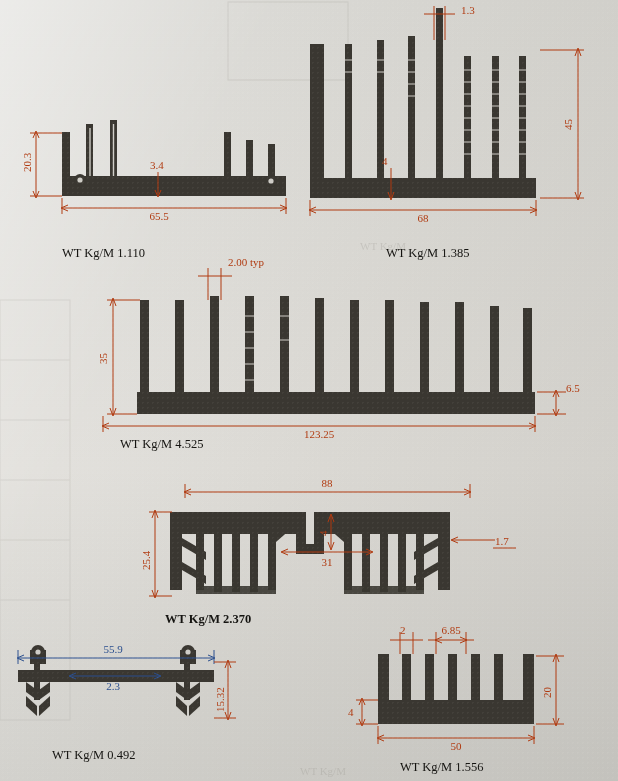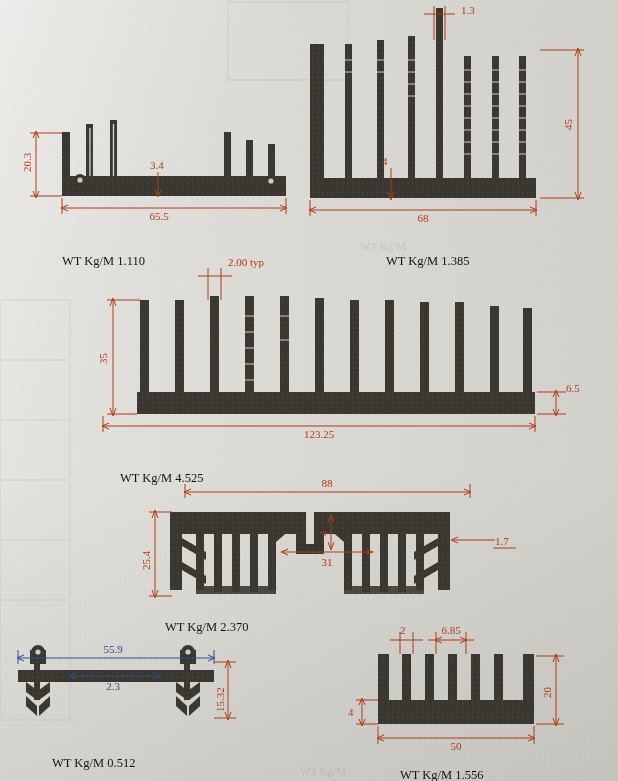--- a/index.html
+++ b/index.html
@@ -24,21 +24,21 @@
   svg{position:absolute;left:0;top:0;}
   .dim{fill:#b03a10;font-size:11px;font-family:"Liberation Serif",serif;}
   .dl{stroke:#b03a10;stroke-width:1;fill:none;}
   .dlb{stroke:#2b4f8e;stroke-width:1;fill:none;}
   .dimb{fill:#2b4f8e;font-size:11px;font-family:"Liberation Serif",serif;}
   .metal{fill:#3a3731;}
   .noise{position:absolute;left:0;top:0;width:618px;height:781px;pointer-events:none;
     background-image:radial-gradient(rgba(255,255,255,.25) 1px,transparent 1px);
     background-size:5px 5px;opacity:.18;}
   .label-layer{position:absolute;left:0;top:0;width:618px;height:781px;}
-  .wtlabel{position:absolute;color:#141310;font-size:12.5px;font-family:"Liberation Serif",serif;white-space:nowrap;margin-top:8px;}
+  .wtlabel{position:absolute;color:#141310;font-size:12.5px;font-family:"Liberation Serif",serif;white-space:nowrap;}
 </style>
 </head>
 <body>
 
 <div id="sheet"></div>
 
 <svg id="ghost" width="618" height="781">
   <rect x="228" y="2" width="120" height="78" fill="none" stroke="#9a9790" stroke-width="1"></rect>
   <rect x="0" y="300" width="70" height="420" fill="none" stroke="#a8a59e" stroke-width="1"></rect>
   <line x1="0" y1="360" x2="70" y2="360" stroke="#a8a59e" stroke-width="1"></line>
@@ -422,19 +422,19 @@
       <line class="dl" x1="378" y1="726" x2="378" y2="744"></line>
       <line class="dl" x1="534" y1="726" x2="534" y2="744"></line>
       <text class="dim" x="456" y="750" text-anchor="middle">50</text>
     </g>
   </g>
 </svg>
 
 <div class="label-layer">
   <div class="wtlabel" style="left:62px;top:246px;">WT  Kg/M   1.110</div>
   <div class="wtlabel" style="left:386px;top:246px;">WT  Kg/M   1.385</div>
-  <div class="wtlabel" style="left:120px;top:463px;">WT  Kg/M   4.525</div>
-  <div class="wtlabel" style="left:165px;top:612px;">WT  Kg/M   2.370</div>
-  <div class="wtlabel" style="left:52px;top:748px;">WT  Kg/M   0.512</div>
+  <div class="wtlabel" style="left:120px;top:437px;">WT  Kg/M   4.525</div>
+  <div class="wtlabel" style="left:165px;top:612px;font-weight:bold;">WT  Kg/M   2.370</div>
+  <div class="wtlabel" style="left:52px;top:748px;">WT  Kg/M   0.492</div>
   <div class="wtlabel" style="left:400px;top:760px;">WT  Kg/M   1.556</div>
 </div>
 
 <div class="noise"></div>
 
 </body></html>

